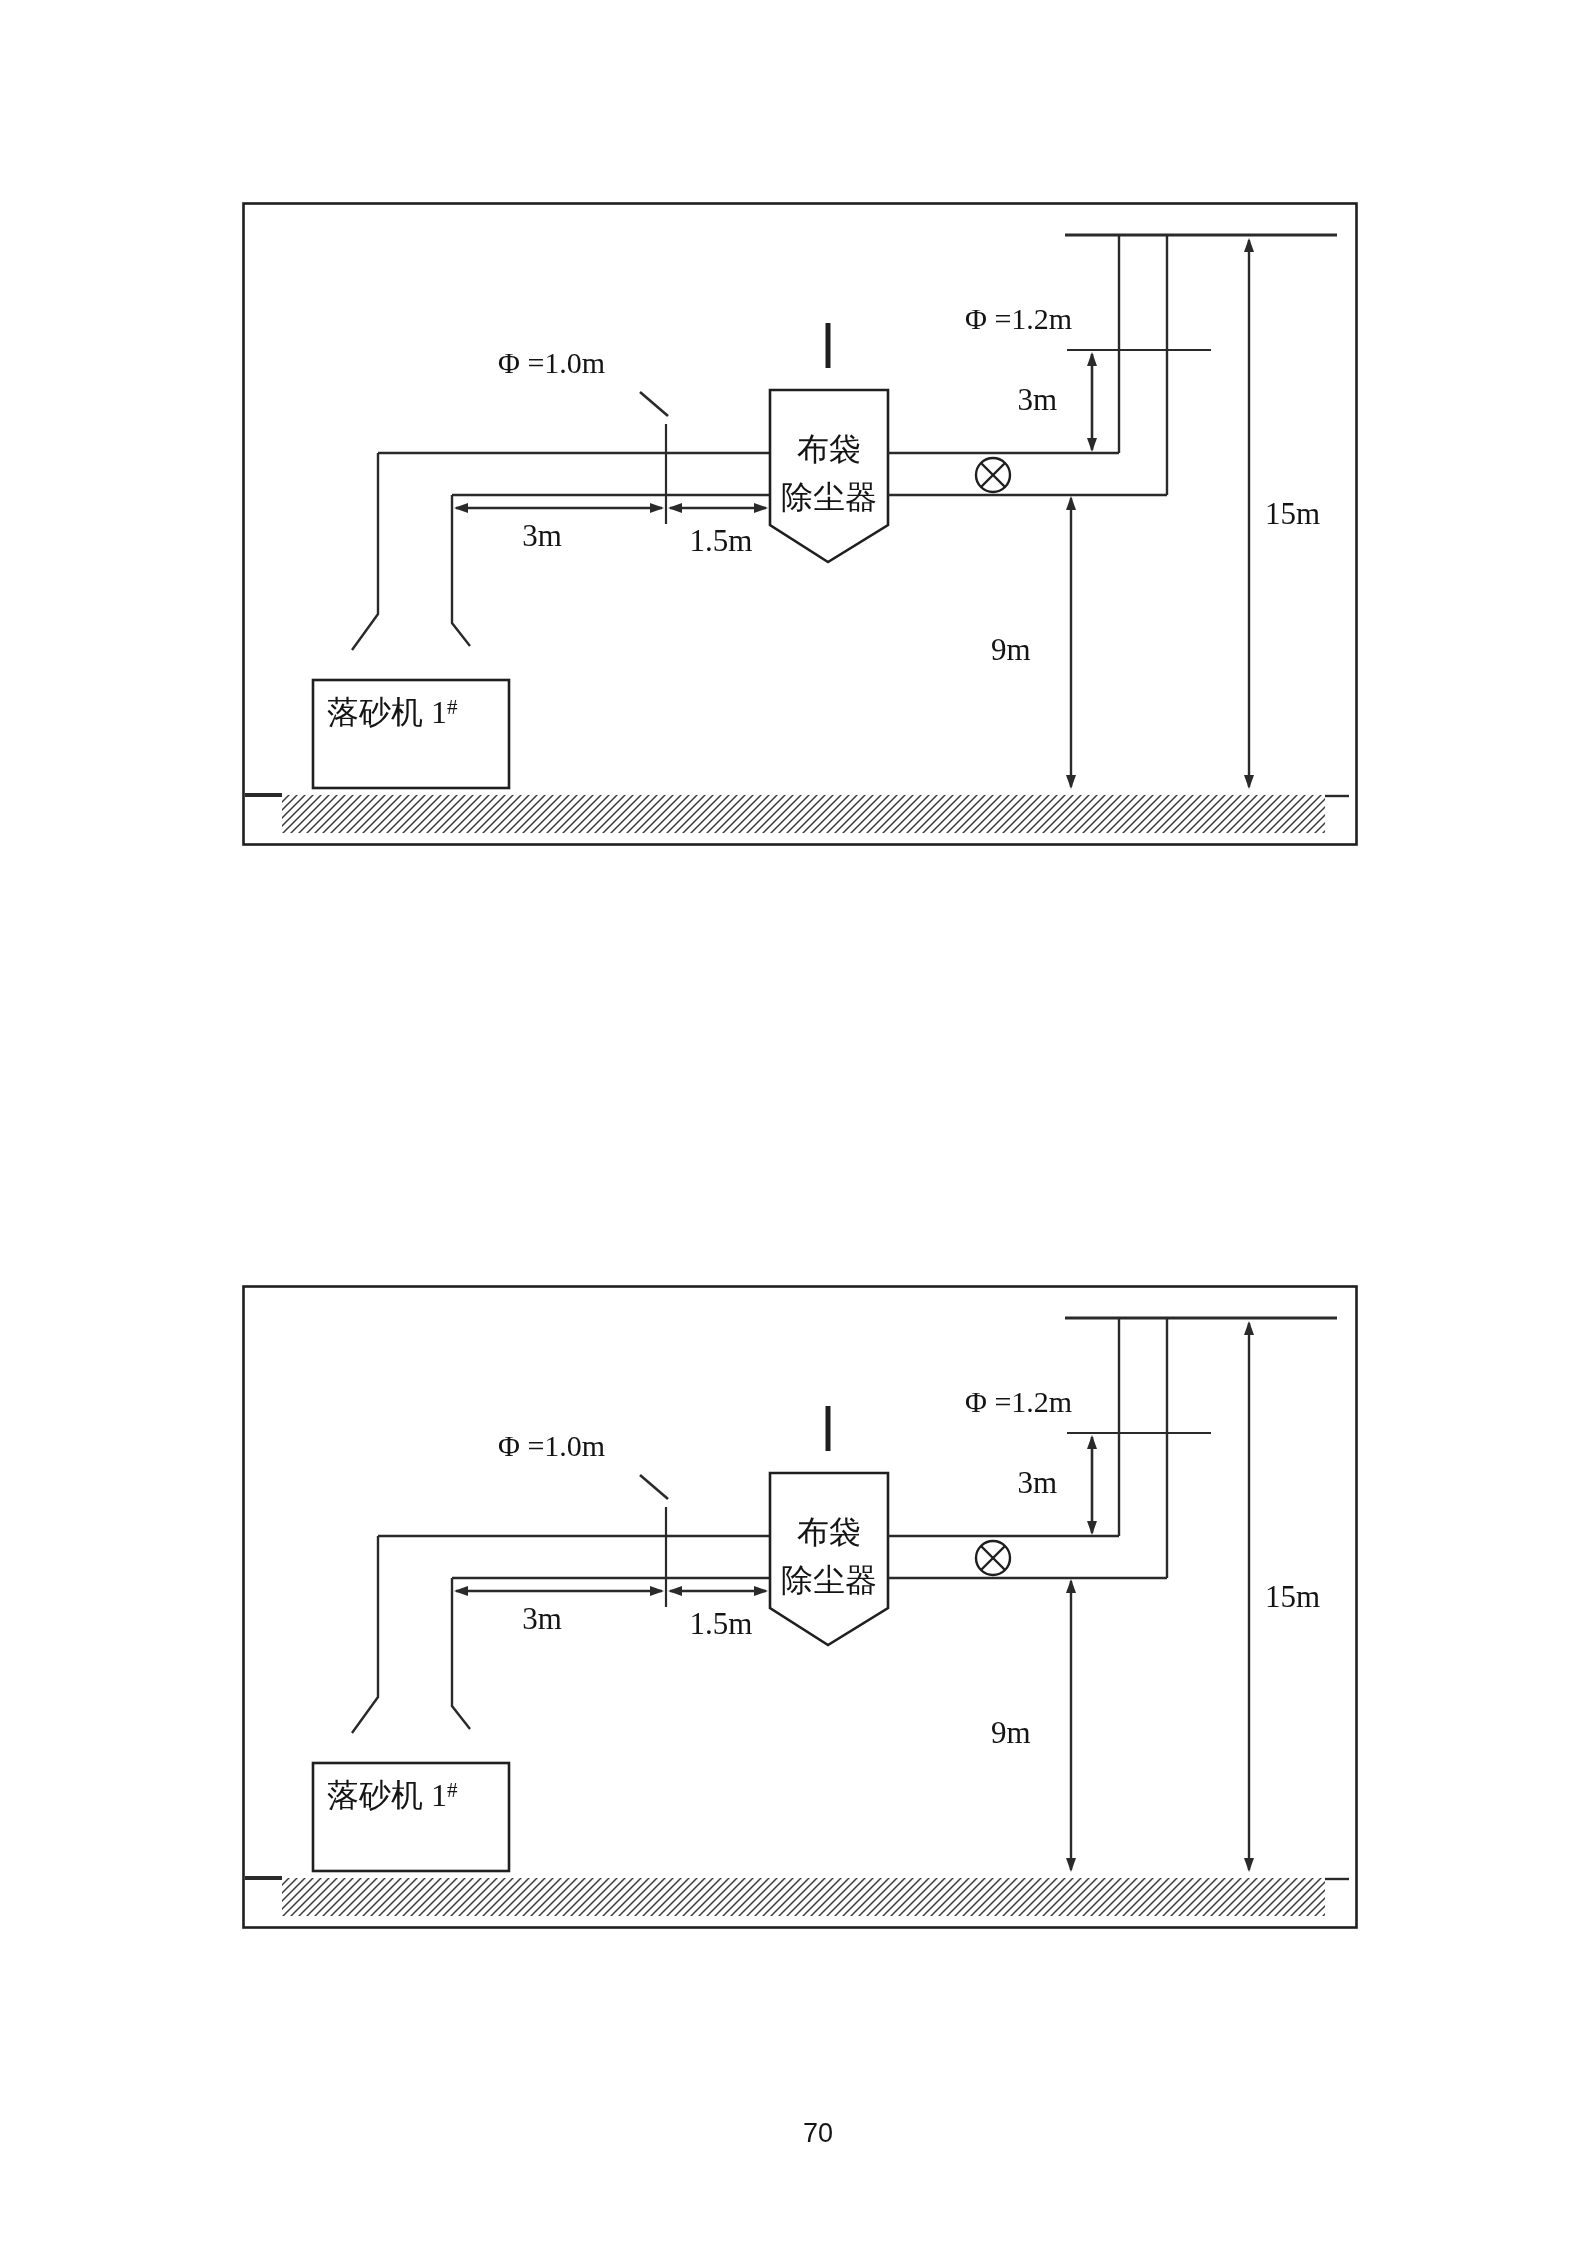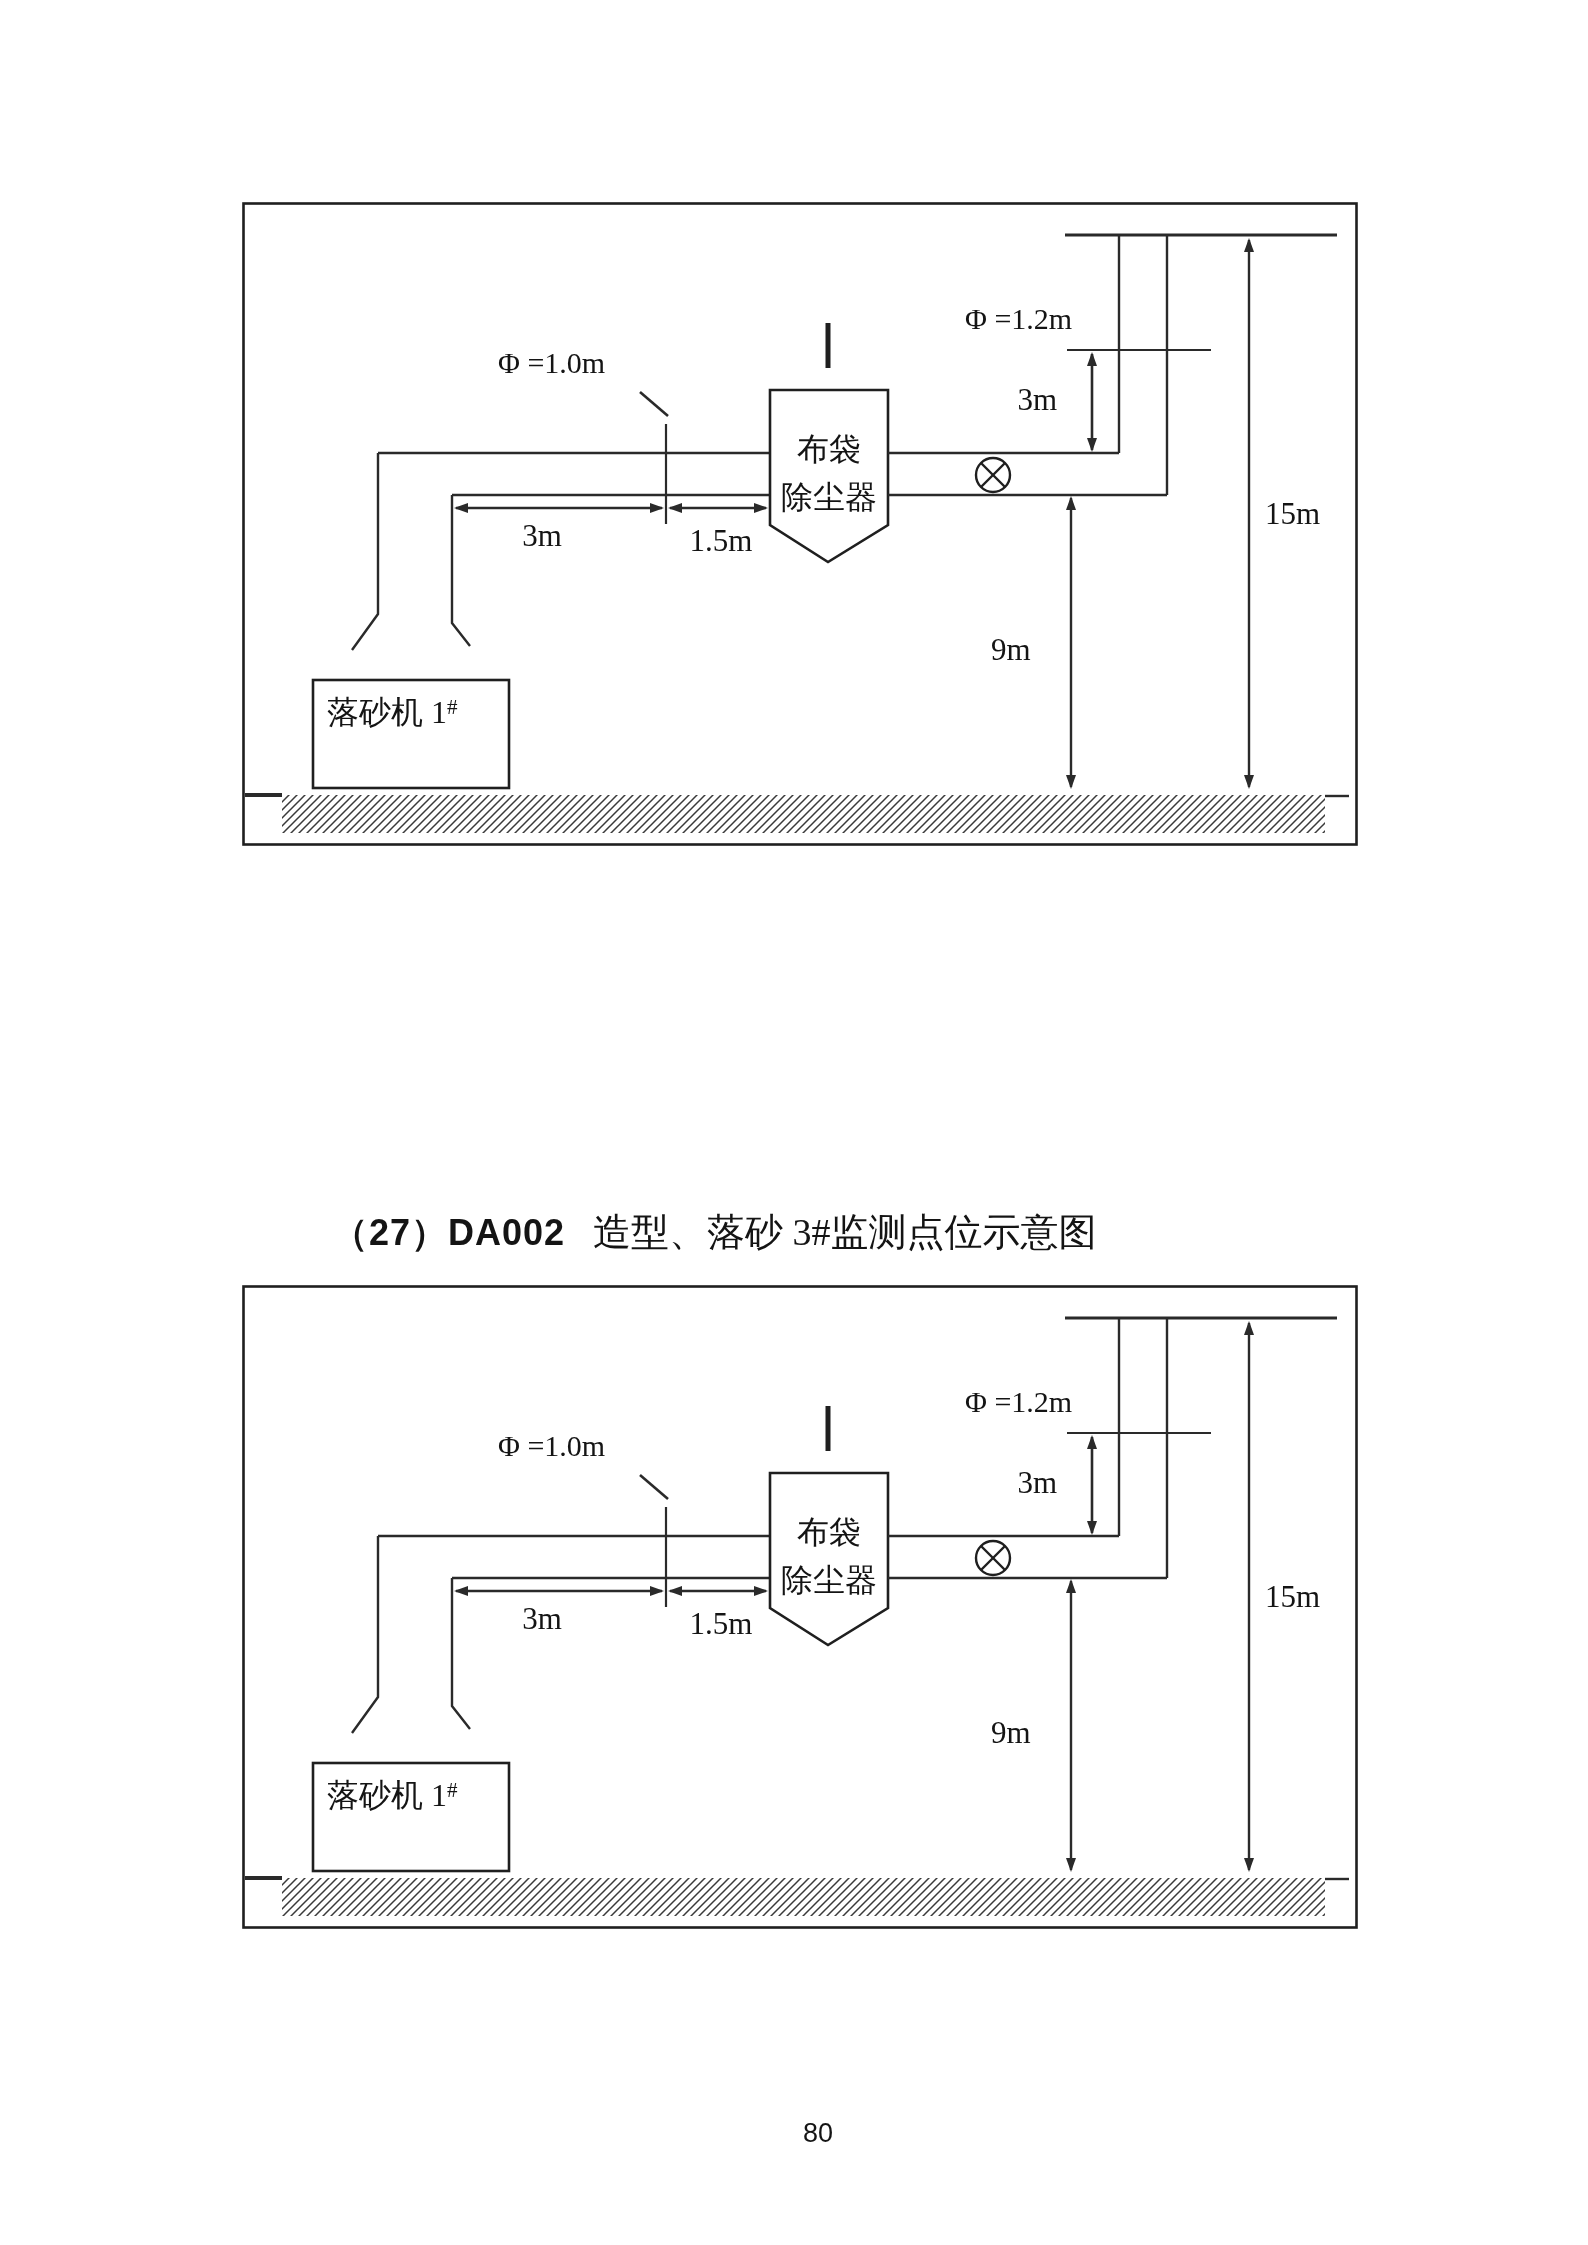--- a/index.html
+++ b/index.html
@@ -140,23 +140,20 @@
 
       <g>
         <line x1="1007" y1="38" x2="1007" y2="585" stroke="#2a2a2a" stroke-width="2.4"></line>
         <polygon points="1007,36 1002,50 1012,50" fill="#2a2a2a"></polygon>
         <polygon points="1007,587 1002,573 1012,573" fill="#2a2a2a"></polygon>
         <text x="1023" y="322" font-size="31">15m</text>
       </g>
     </svg>
   </div>
 
-  <div class="caption">
-    <span class="cap-number">（27）DA002</span><span class="cap-title">造型、落砂 3#监测点位示意图</span>
-  </div>
 
   <div class="figure figure-bottom">
     <svg width="1116" height="644" viewBox="0 0 1116 644">
       <defs>
         <pattern id="hatch-b" width="8" height="8" patternUnits="userSpaceOnUse">
           <path d="M-2,10 L10,-2 M-2,2 L2,-2 M6,10 L10,6" stroke="#3a3a3a" stroke-width="1.5" fill="none"></path>
         </pattern>
       </defs>
 
       <rect x="1.5" y="1.5" width="1113" height="641" fill="none" stroke="#1f1f1f" stroke-width="2.6"></rect>
@@ -238,15 +235,15 @@
 
       <g>
         <line x1="1007" y1="38" x2="1007" y2="585" stroke="#2a2a2a" stroke-width="2.4"></line>
         <polygon points="1007,36 1002,50 1012,50" fill="#2a2a2a"></polygon>
         <polygon points="1007,587 1002,573 1012,573" fill="#2a2a2a"></polygon>
         <text x="1023" y="322" font-size="31">15m</text>
       </g>
     </svg>
   </div>
 
-  <div class="page-number">80</div>
+  <div class="page-number">70</div>
 
 </div>
 
 </body></html>

